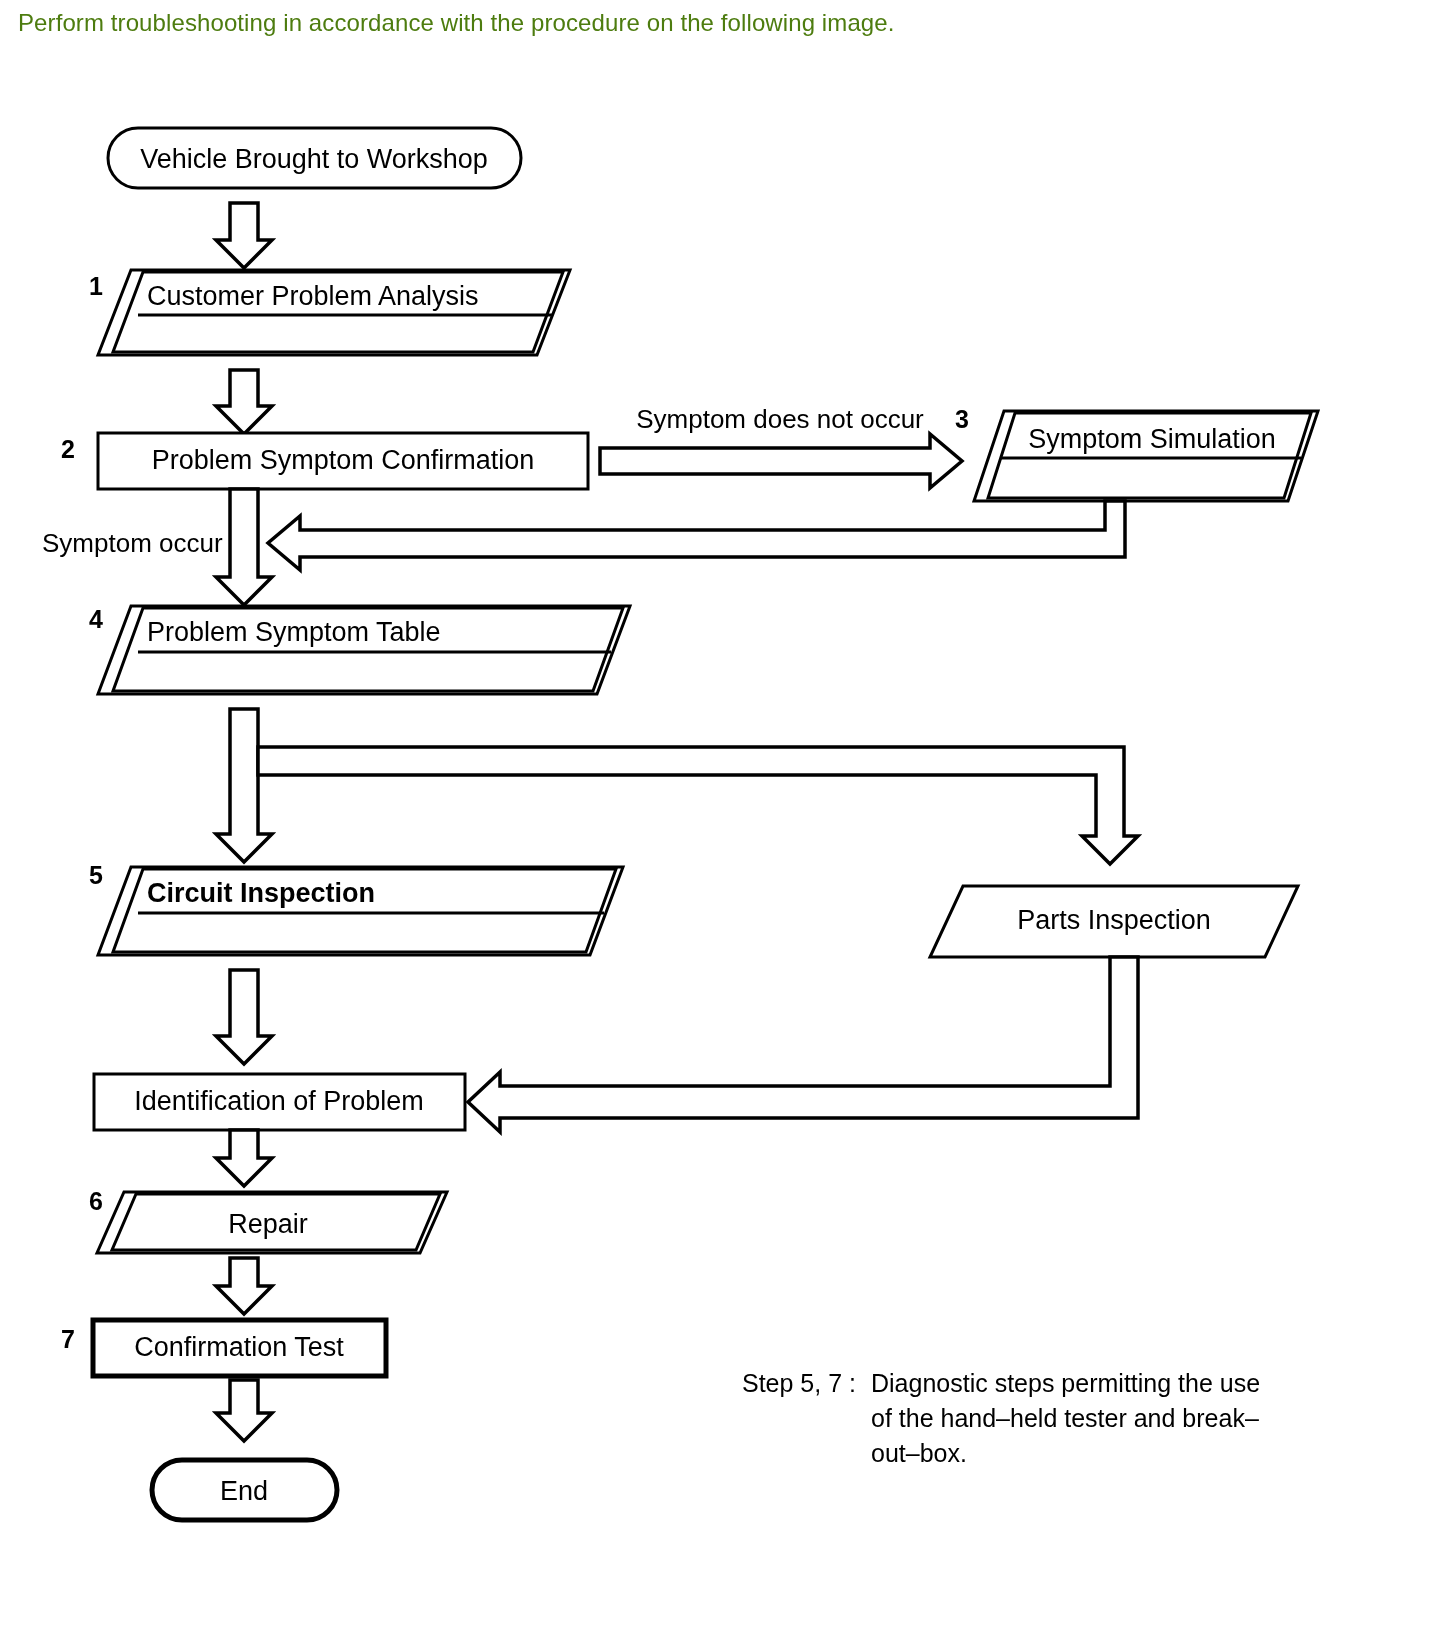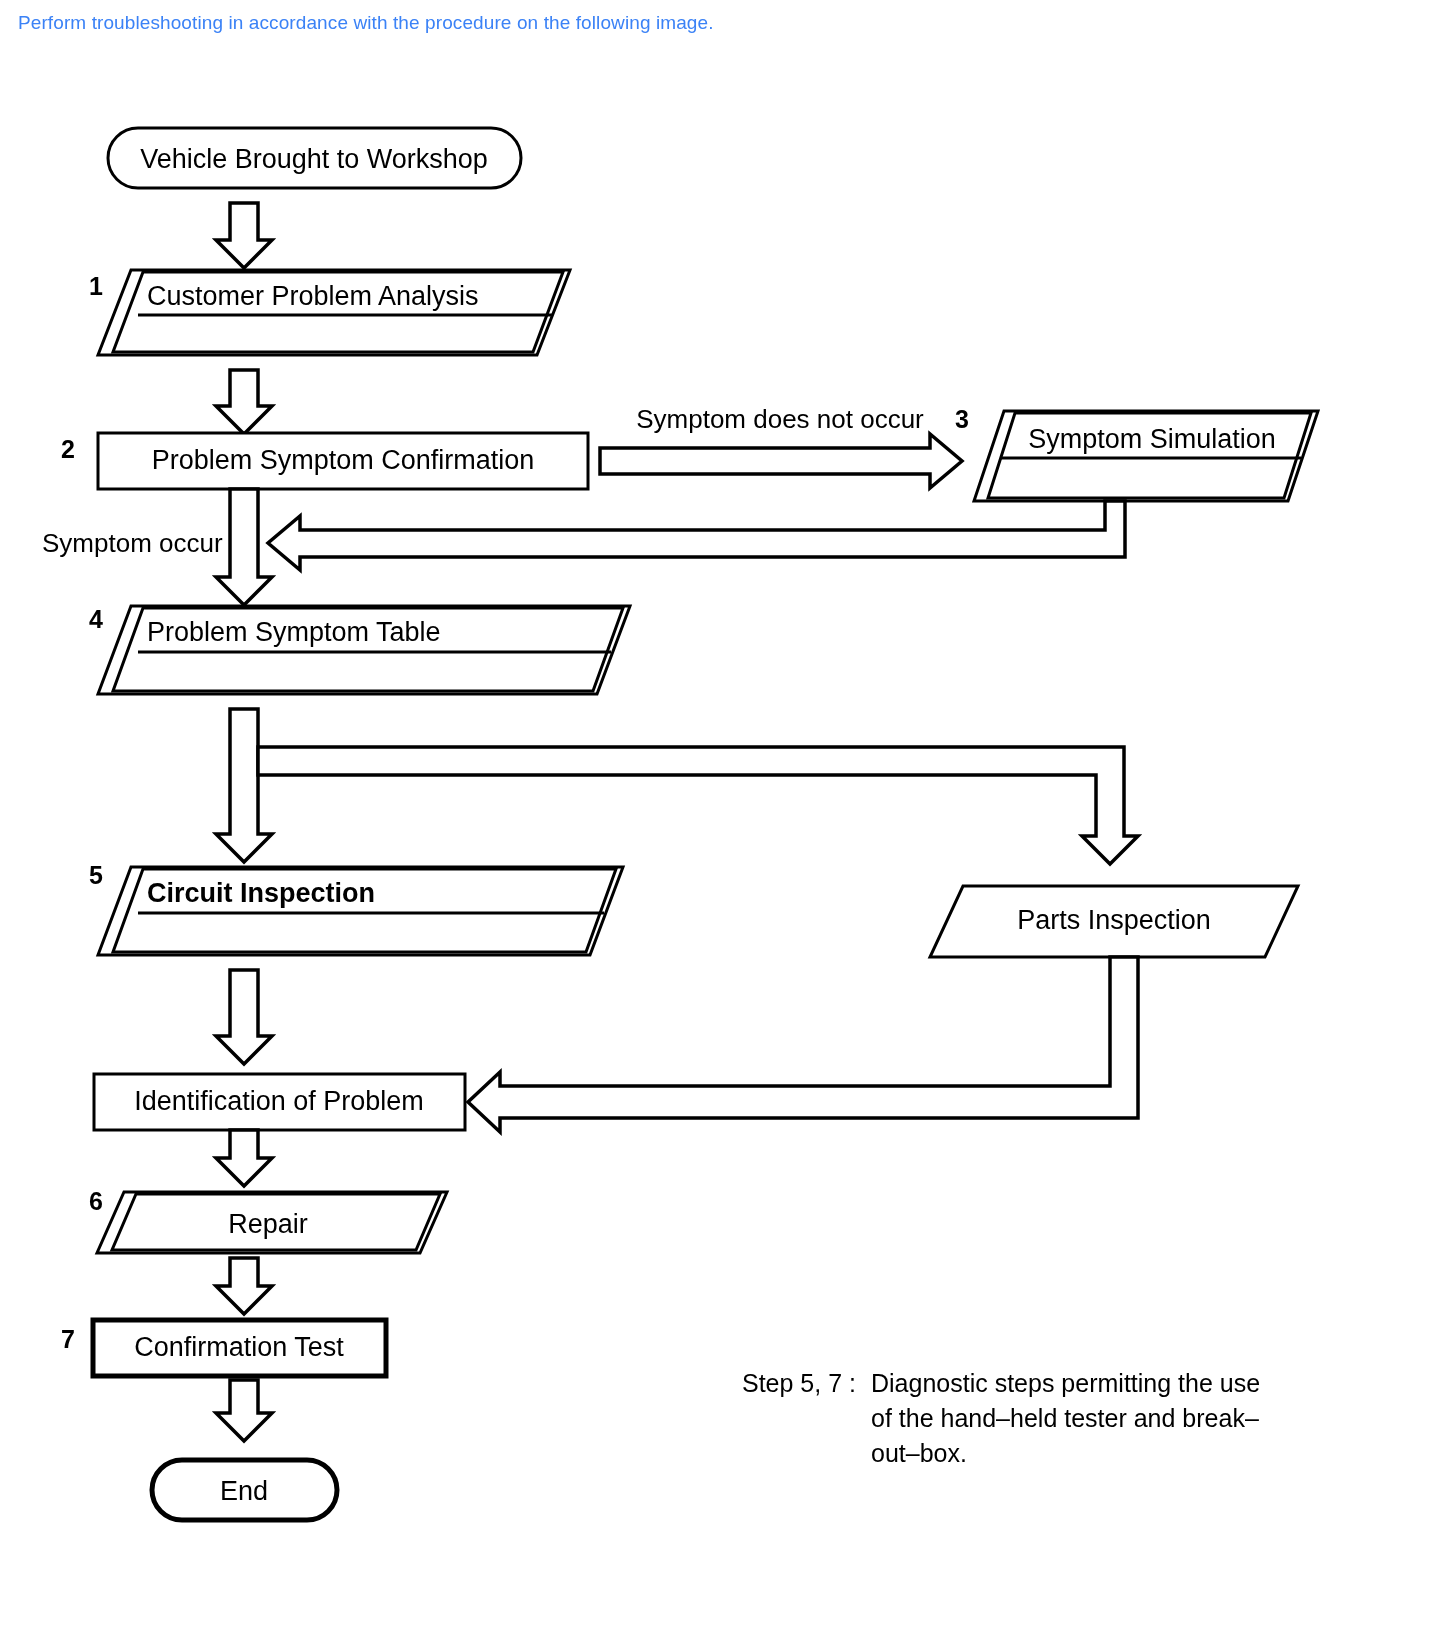--- a/index.html
+++ b/index.html
@@ -18,25 +18,25 @@
   }
   #page {
     position: relative;
     width: 1440px;
     height: 1632px;
   }
   .intro {
     position: absolute;
     left: 18px;
     top: 6px;
-    font-size: 19px;
+    font-size: 24px;
     line-height: 34px;
     letter-spacing: 0.1px;
     white-space: nowrap;
-    color: #3b82f6;
+    color: #4d7c0f;
   }
   #flow {
     position: absolute;
     left: 0;
     top: 0;
     width: 1440px;
     height: 1632px;
   }
   svg text {
     font-family: "Liberation Sans", sans-serif;

